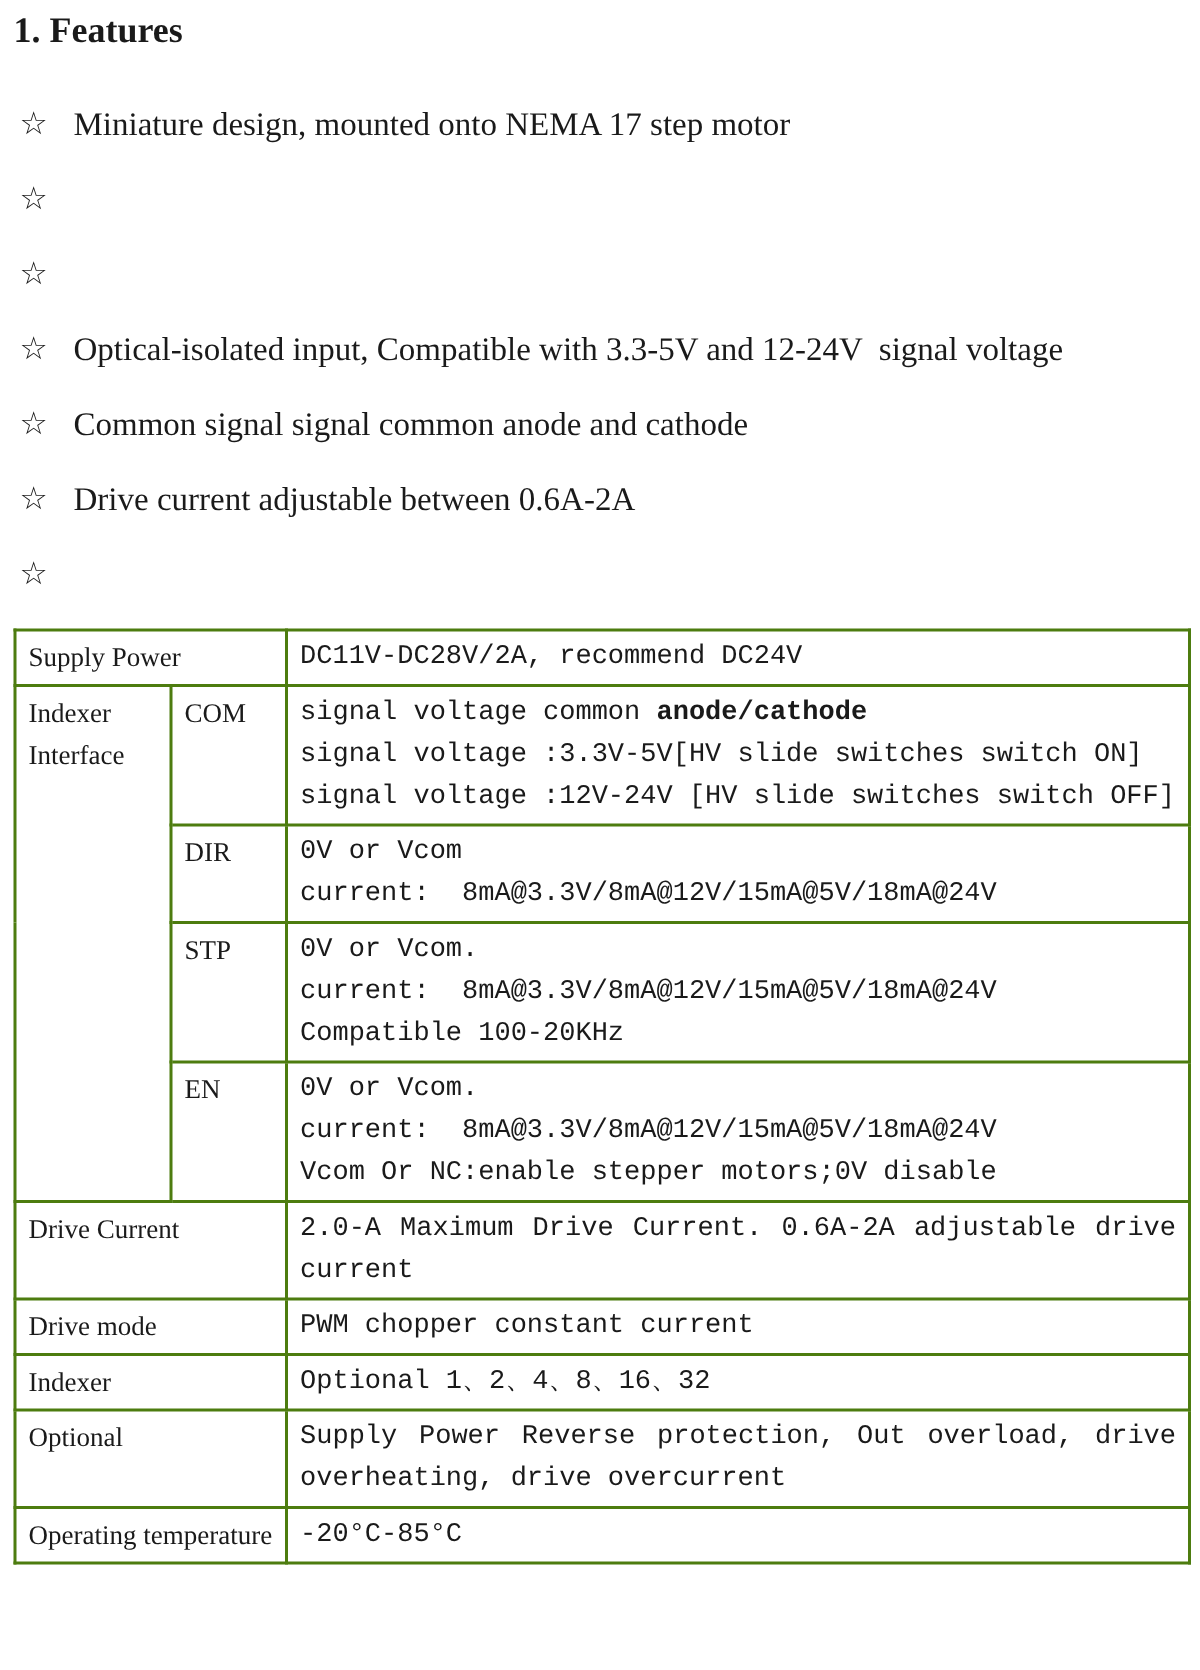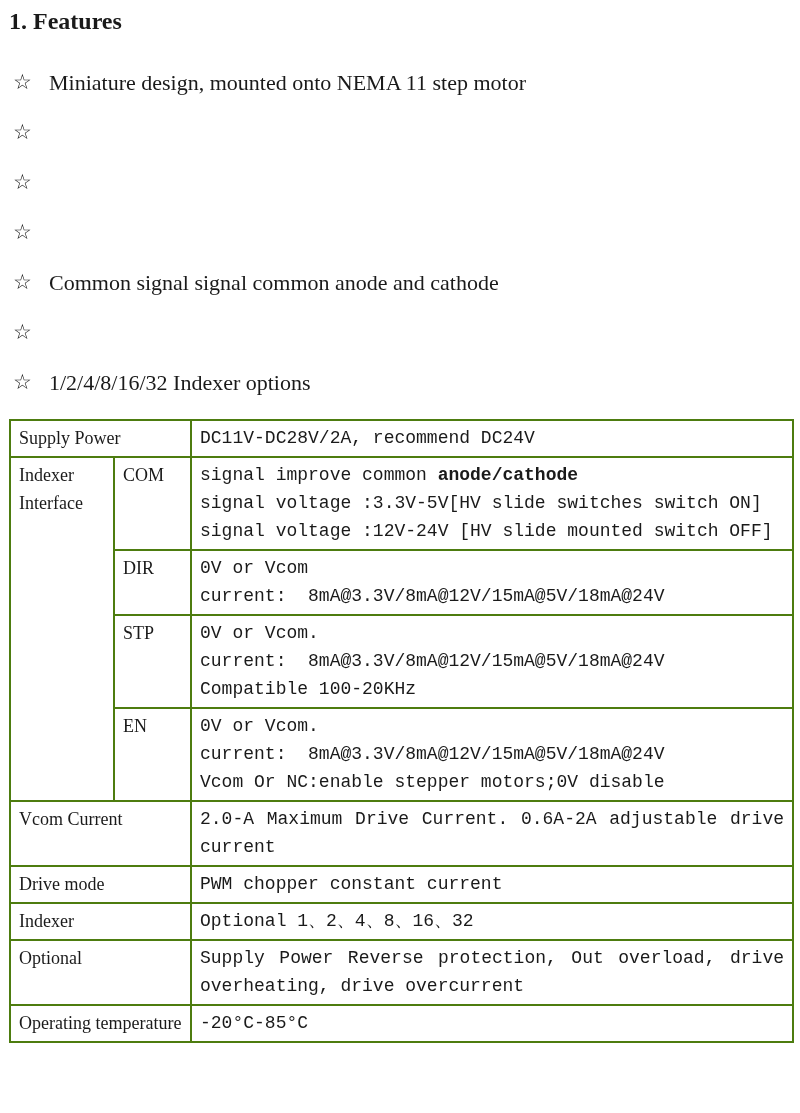--- a/index.html
+++ b/index.html
@@ -66,64 +66,65 @@
 </head>
 <body>
 
 <div class="page">
 
   <h1 class="section-heading features-heading">1. Features</h1>
 
   <ul class="feature-list">
     <li class="feature-item">
       <span class="star">☆</span>
-      <span>Miniature design, mounted onto NEMA 11 step motor</span>
+      <span>Miniature design, mounted onto NEMA 17 step motor</span>
     </li>
     <li class="feature-item">
       <span class="star">☆</span>
     </li>
     <li class="feature-item">
       <span class="star">☆</span>
     </li>
     <li class="feature-item">
       <span class="star">☆</span>
+      <span>Optical-isolated input, Compatible with 3.3-5V and 12-24V &nbsp;signal voltage</span>
     </li>
     <li class="feature-item">
       <span class="star">☆</span>
       <span>Common signal signal common anode and cathode</span>
     </li>
     <li class="feature-item">
       <span class="star">☆</span>
+      <span>Drive current adjustable between 0.6A-2A</span>
     </li>
     <li class="feature-item">
       <span class="star">☆</span>
-      <span>1/2/4/8/16/32 Indexer options</span>
     </li>
   </ul>
 
 
   <table class="params">
     <colgroup>
       <col style="width:104px">
       <col style="width:77px">
       <col style="width:602px">
     </colgroup>
     <tbody>
       <tr>
         <td colspan="2">Supply Power</td>
         <td class="value-cell">DC11V-DC28V/2A, recommend DC24V</td>
       </tr>
 
       <tr>
         <td rowspan="4" class="indexer-label-cell">Indexer Interface</td>
         <td>COM</td>
         <td class="value-cell">
-          <div><span>signal improve common </span><b>anode/cathode</b></div>
+          <div><span>signal voltage common </span><b>anode/cathode</b></div>
           <div>signal voltage :3.3V-5V[HV slide switches switch ON]</div>
-          <div>signal voltage :12V-24V [HV slide mounted switch OFF]</div>
+          <div>signal voltage :12V-24V [HV slide switches switch OFF]</div>
         </td>
       </tr>
 
       <tr>
         <td>DIR</td>
         <td class="value-cell">
           <div>0V or Vcom</div>
           <div>current:&nbsp; 8mA@3.3V/8mA@12V/15mA@5V/18mA@24V</div>
         </td>
       </tr>
@@ -140,21 +141,21 @@
       <tr>
         <td>EN</td>
         <td class="value-cell">
           <div>0V or Vcom.</div>
           <div>current:&nbsp; 8mA@3.3V/8mA@12V/15mA@5V/18mA@24V</div>
           <div>Vcom Or NC:enable stepper motors;0V disable</div>
         </td>
       </tr>
 
       <tr>
-        <td colspan="2">Vcom Current</td>
+        <td colspan="2">Drive Current</td>
         <td class="value-cell">
           <div class="jline">2.0-A Maximum Drive Current. 0.6A-2A adjustable drive</div>
           <div>current</div>
         </td>
       </tr>
 
       <tr>
         <td colspan="2">Drive mode</td>
         <td class="value-cell">PWM chopper constant current</td>
       </tr>

